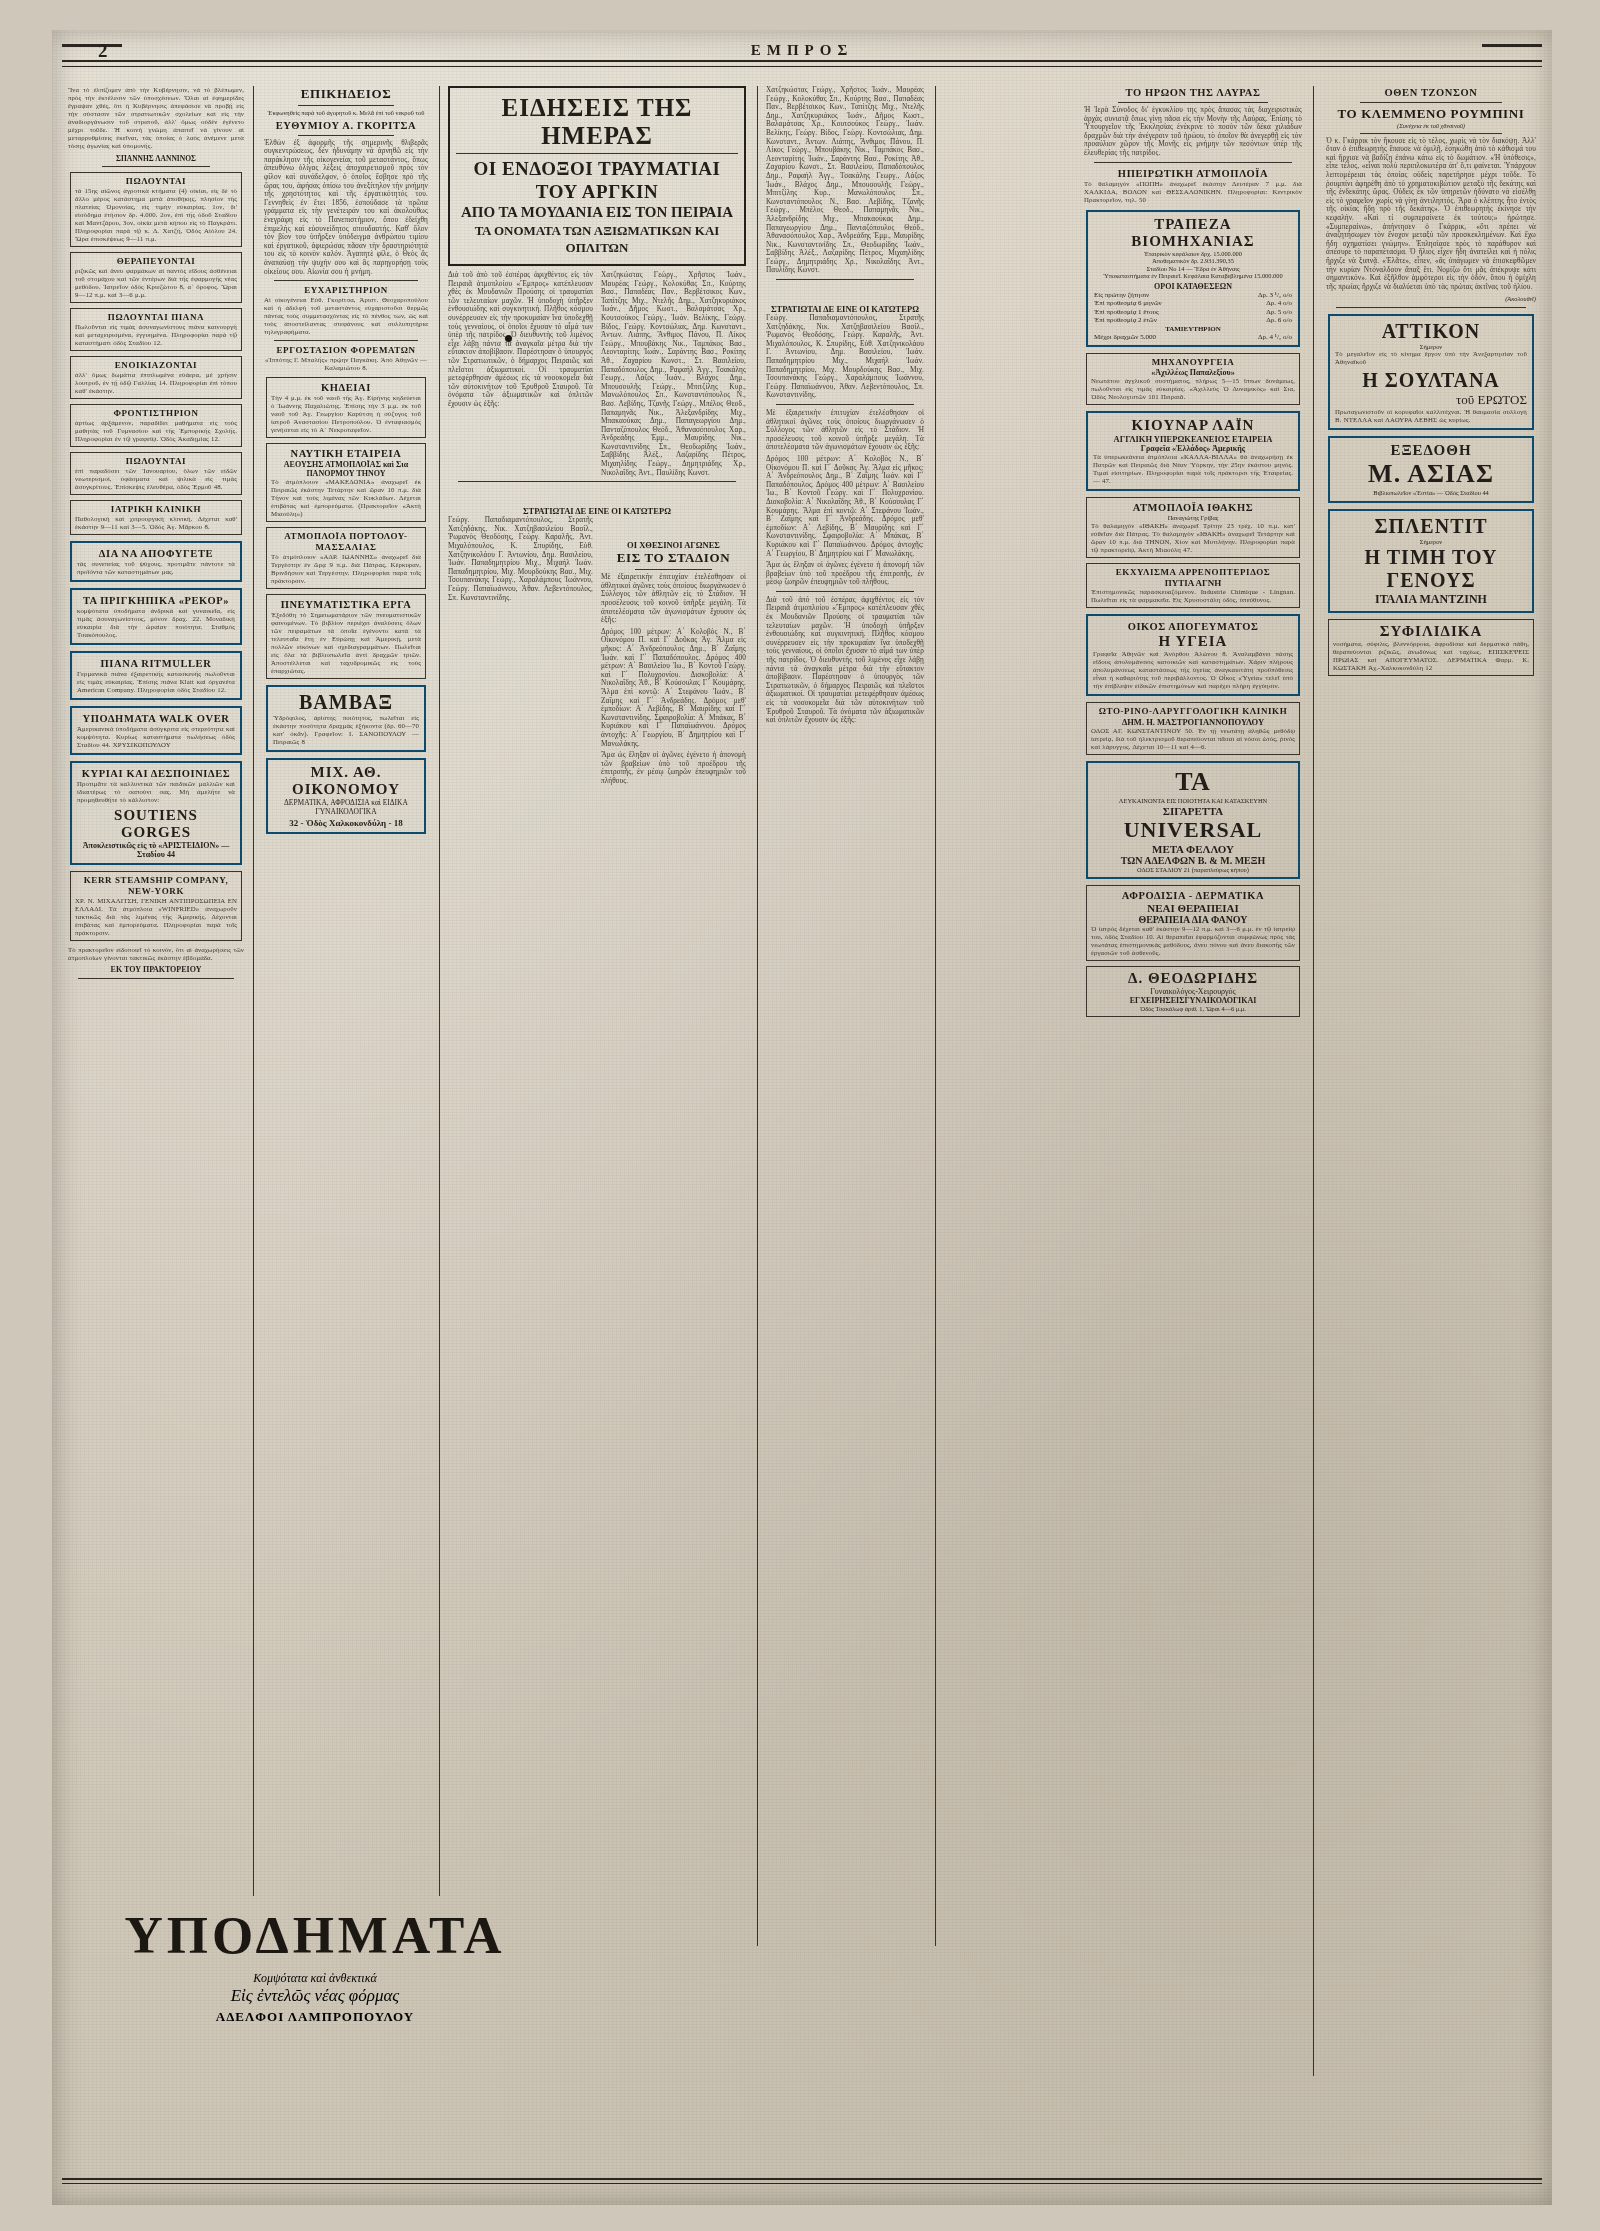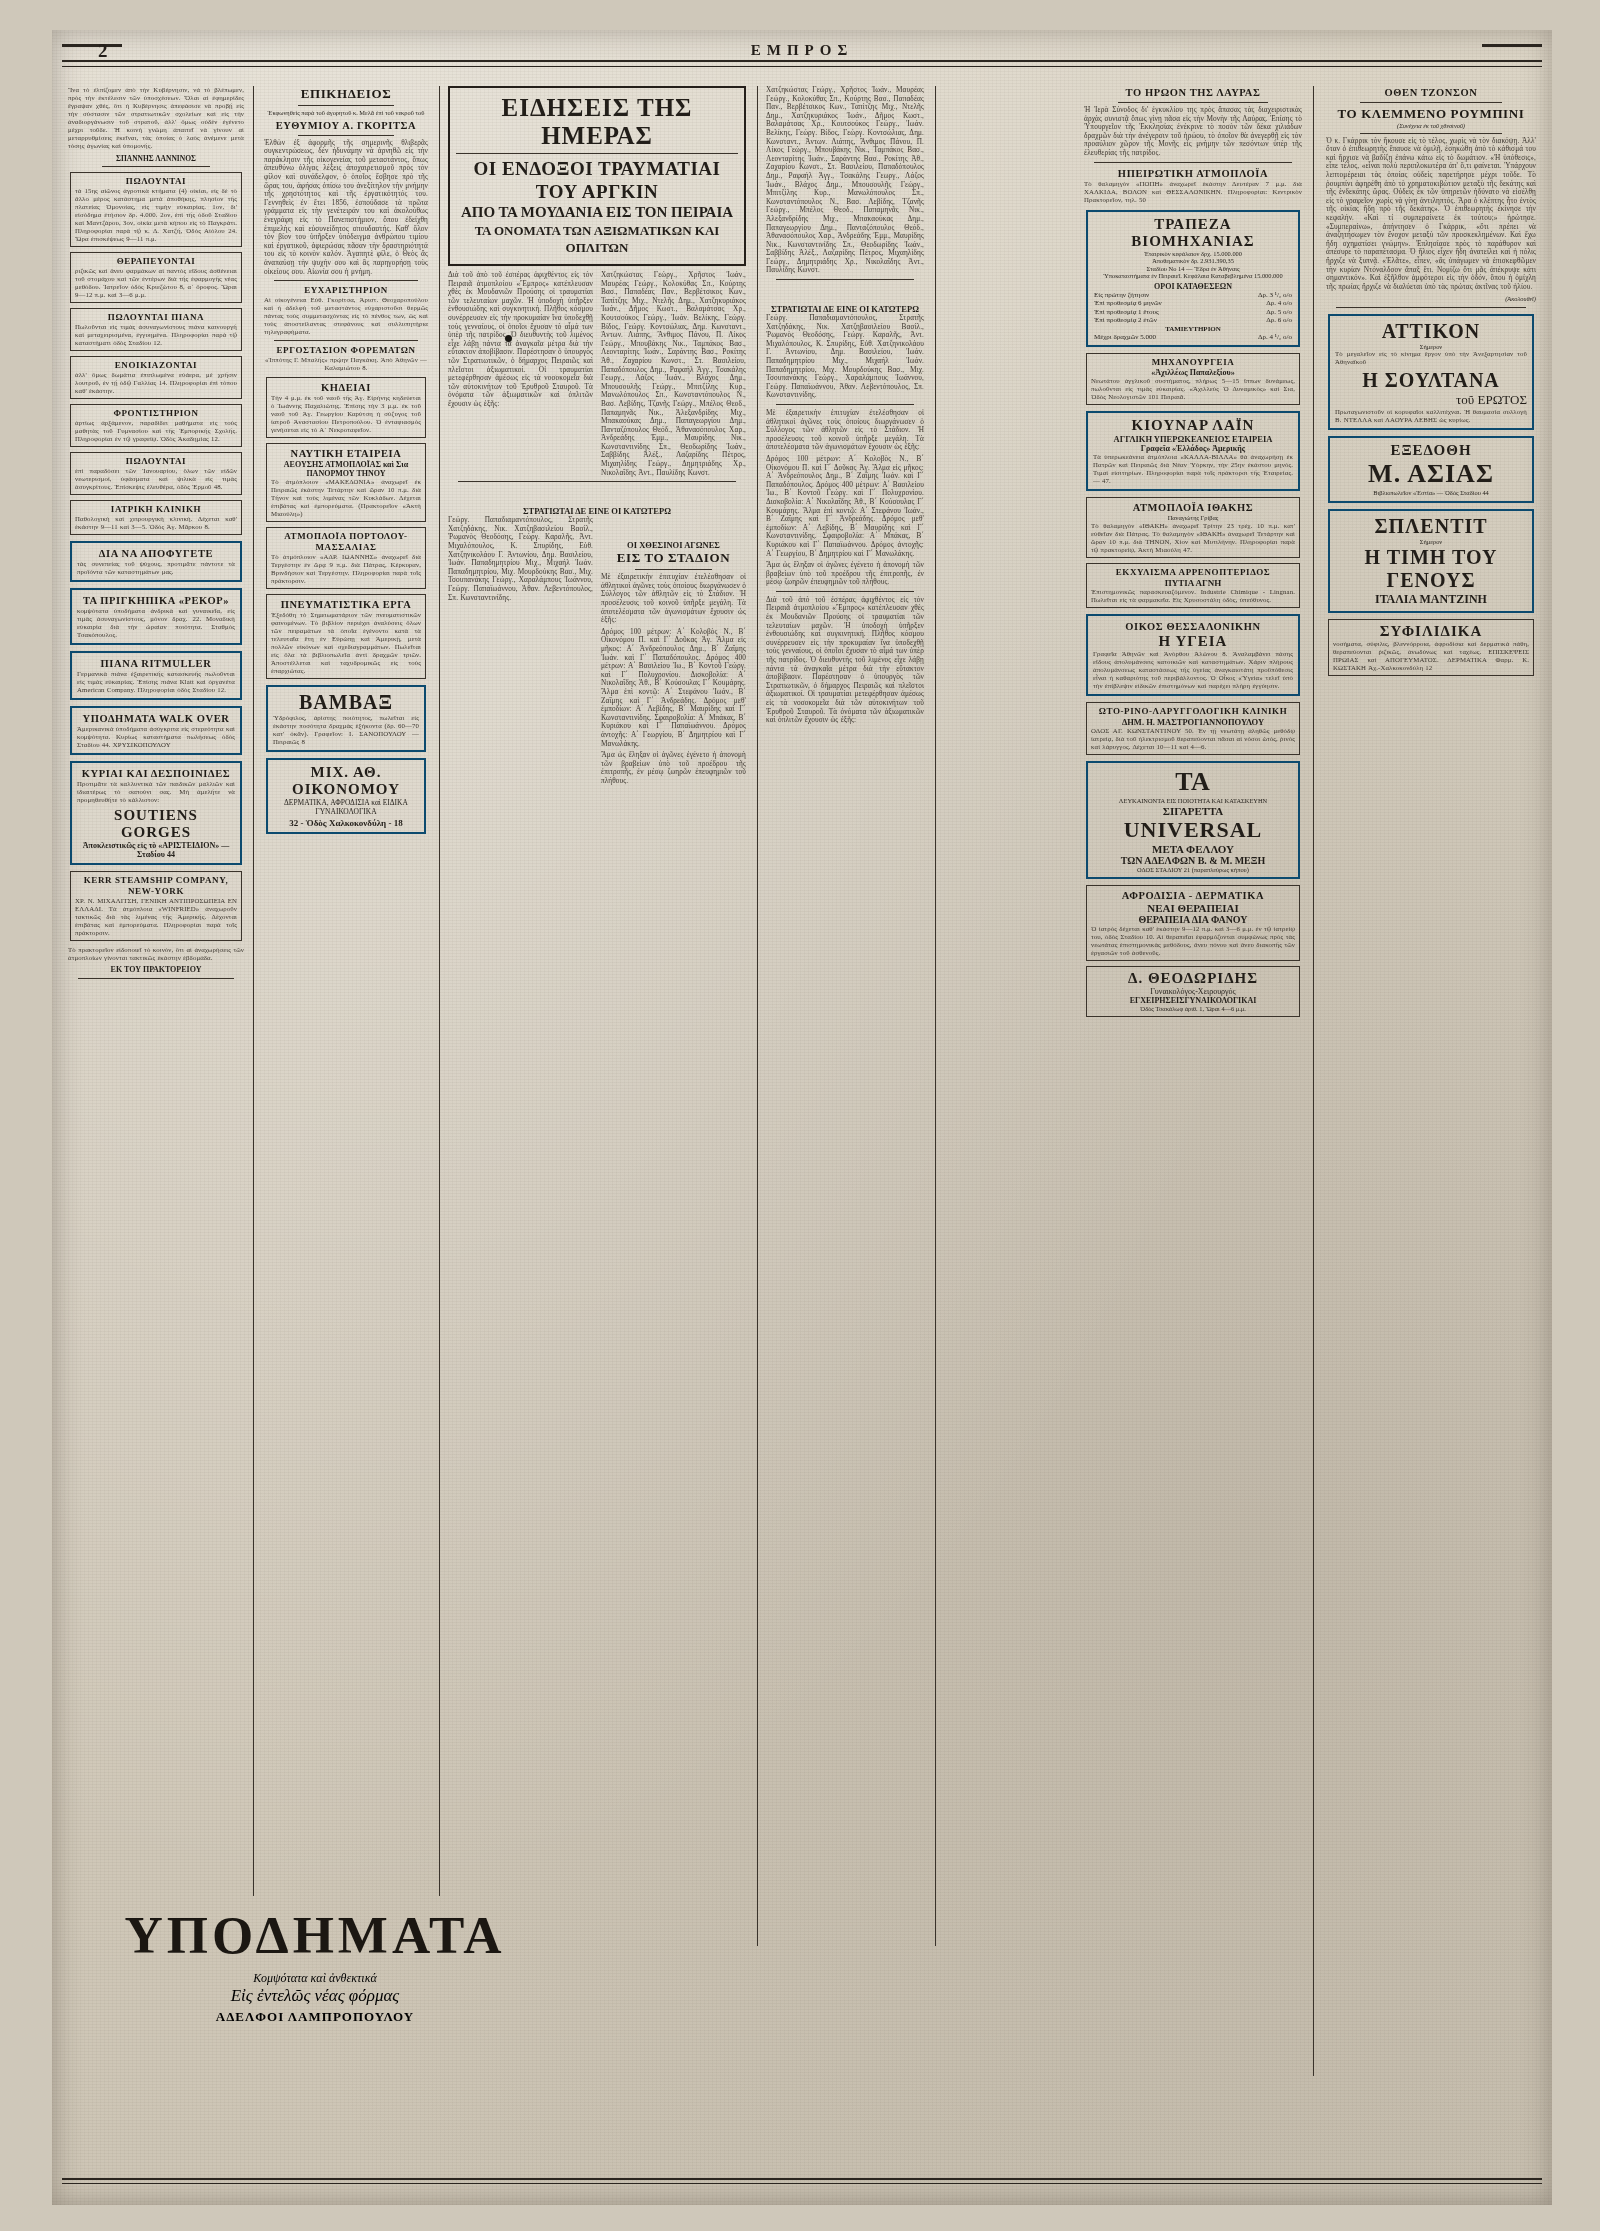--- a/index.html
+++ b/index.html
@@ -358,21 +358,21 @@
         <div class="blocktext sm">Τὸ θαλαμηγὸν «ΙΘΑΚΗ» ἀναχωρεῖ Τρίτην 23 τρέχ. 10 π.μ. κατ' εὐθεῖαν διὰ Πάτρας. Τὸ θαλαμηγὸν «ΙΘΑΚΗ» ἀναχωρεῖ Τετάρτην καὶ ὥραν 10 π.μ. διὰ ΤΗΝΟΝ, Χίον καὶ Μυτιλήνην. Πληροφορίαι παρὰ τῷ πρακτορείῳ, Ἀκτὴ Μιαούλη 47.</div>
       </div>
 
       <div class="box">
         <div class="hd h4">ΕΚΧΥΛΙΣΜΑ ΑΡΡΕΝΟΠΤΕΡΙΔΟΣ</div>
         <div class="center" style="font-size:9px;font-weight:bold;">ΠΥΤΙΑ ΑΓΝΗ</div>
         <div class="blocktext sm">Ἐπιστημονικῶς παρασκευαζόμενον. Industrie Chimique - Lingnan. Πωλεῖται εἰς τὰ φαρμακεῖα. Εἰς Χρυσοστάλη ὁδὸς, ὑπεύθυνος.</div>
       </div>
 
       <div class="box2">
-        <div class="hd h3">ΟΙΚΟΣ ΘΕΣΣΑΛΟΝΙΚΗΝ</div>
+        <div class="hd h3">ΟΙΚΟΣ ΑΠΟΓΕΥΜΑΤΟΣ</div>
         <div class="adtitle">Η ΥΓΕΙΑ</div>
         <div class="blocktext sm">Γραφεῖα Ἀθηνῶν καὶ Ἀνόρθου Ἀλώνου 8. Ἀναλαμβάνει πάσης εἴδους ἀπολυμάνσεις κατοικιῶν καὶ καταστημάτων. Χάριν πλήρους ἀπολυμάνσεως καταστάσεως τῆς ὑγείας ἀναγκαιοτάτη προϋπόθεσις εἶναι ἡ καθαριότης τοῦ περιβάλλοντος. Ὁ Οἶκος «Ὑγεία» τελεῖ ὑπὸ τὴν ἐπίβλεψιν εἰδικῶν ἐπιστημόνων καὶ παρέχει πλήρη ἐγγύησιν.</div>
       </div>
 
       <div class="box">
         <div class="hd h4">ΩΤΟ-ΡΙΝΟ-ΛΑΡΥΓΓΟΛΟΓΙΚΗ ΚΛΙΝΙΚΗ</div>
         <div class="center" style="font-size:8.5px;font-weight:bold;">ΔΗΜ. Η. ΜΑΣΤΡΟΓΙΑΝΝΟΠΟΥΛΟΥ</div>
         <div class="blocktext sm">ΟΔΟΣ ΑΓ. ΚΩΝΣΤΑΝΤΙΝΟΥ 50. Ἐν τῇ νεωτάτῃ ἀληθῶς μεθόδῳ ἰατρείᾳ, διὰ τοῦ ἠλεκτρισμοῦ θεραπεύονται πᾶσαι αἱ νόσοι ὠτός, ῥινὸς καὶ λάρυγγος. Δέχεται 10—11 καὶ 4—6.</div>
       </div>
 

